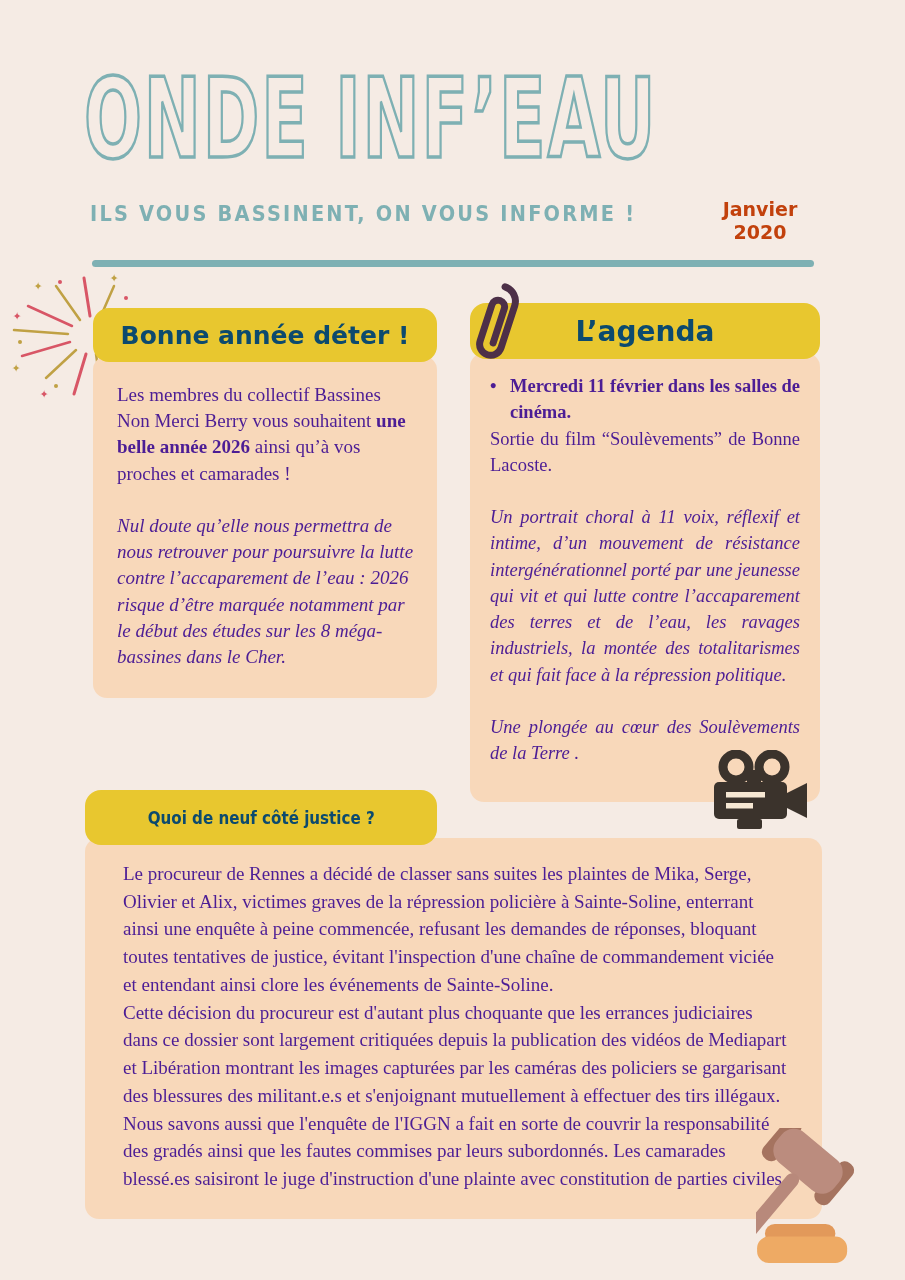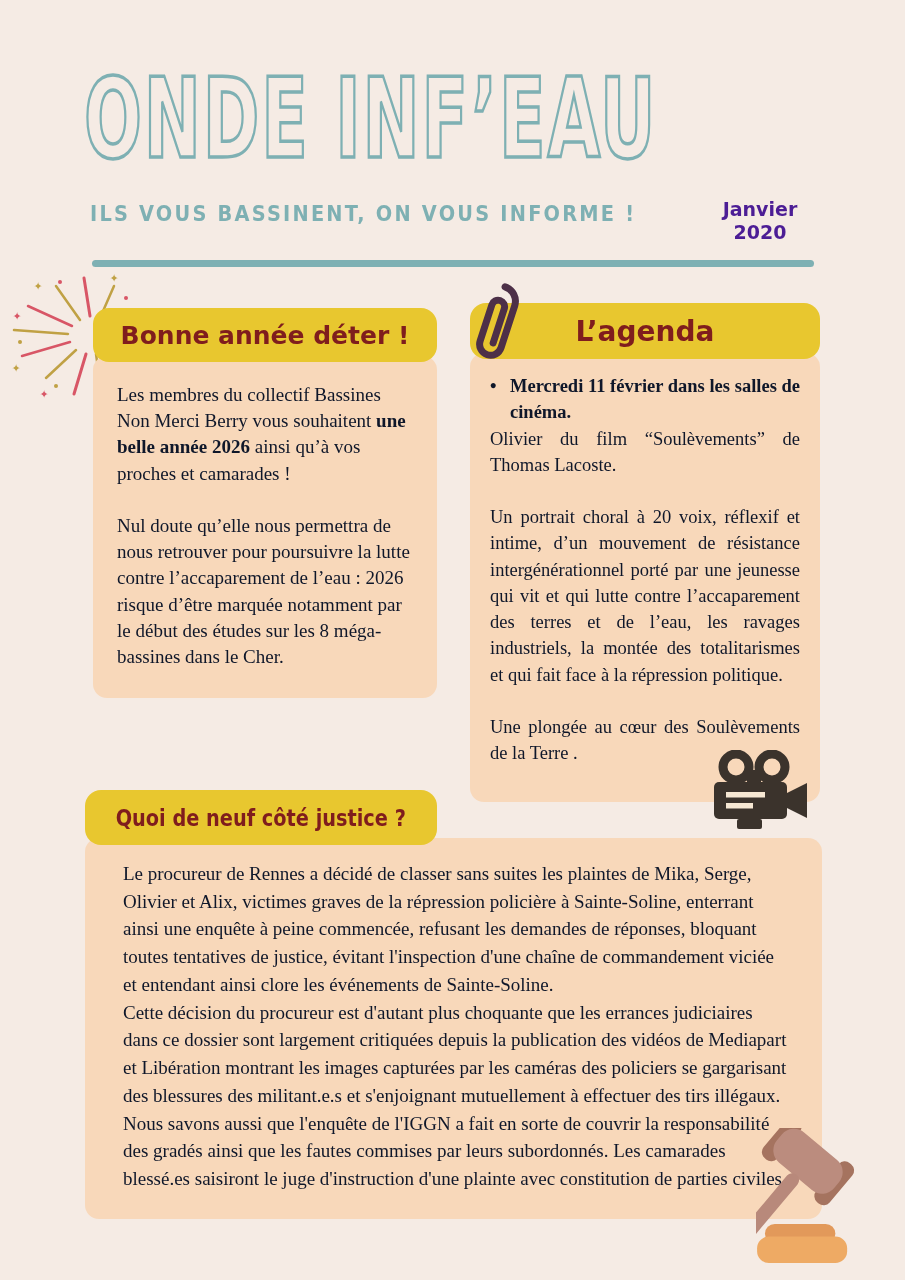--- a/index.html
+++ b/index.html
@@ -25,56 +25,56 @@
     position:absolute;left:90px;top:201px;
     font-family:"DejaVu Sans", sans-serif;
     font-weight:700;font-size:22px;letter-spacing:2.5px;
     color:#7eb0b3;white-space:nowrap;
     transform:scaleX(0.88);transform-origin:left top;
   }
   .issue-date{
     position:absolute;left:712px;top:198px;width:96px;
     font-family:"DejaVu Sans", sans-serif;
     font-weight:700;font-size:19px;line-height:1.2;
-    color:#4c1d95;text-align:center;
+    color:#c2410c;text-align:center;
   }
   .logo{position:absolute;left:698px;top:70px;}
   .divider{
     position:absolute;left:92px;top:260px;width:722px;height:7px;
     background:#7eb0b3;border-radius:4px;
   }
   
   .section{position:absolute;z-index:1;}
   .band{
     position:relative;z-index:2;
     background:#e8c72f;border-radius:16px;
     display:flex;align-items:center;justify-content:center;
     font-family:"DejaVu Sans", sans-serif;font-weight:700;
-    color:#7f1d1d;
+    color:#0c4a6e;
   }
   .panel{
     position:relative;z-index:1;
     background:#f8d8ba;border-radius:14px;
-    color:#0f172a;
+    color:#4c1d95;
   }
   
   .greeting{left:93px;top:308px;width:344px;}
   .greeting .band{height:54px;font-size:25px;}
   .greeting .panel{margin-top:-6px;padding:26px 22px 28px 24px;font-size:19px;line-height:1.38;}
-  .p-gap{margin-top:26px;}
+  .p-gap{margin-top:26px;font-style:italic;}
   
   .agenda{left:470px;top:303px;width:350px;border-radius:29px;}
   .agenda .band{height:56px;font-size:28px;}
   .agenda .panel{margin-top:-6px;padding:20px 20px 36px 20px;font-size:18.5px;line-height:1.42;text-align:justify;}
   .bullet-row{display:flex;font-weight:700;}
   .bullet-glyph{width:20px;flex:none;}
   .bullet-text{flex:1;text-align:justify;}
   
   .justice{left:85px;top:790px;width:737px;}
-  .justice .band{width:352px;height:55px;font-size:23px;}
+  .justice .band{width:352px;height:55px;font-size:18px;}
   .justice .band .band-label{transform:scaleX(0.84);transform-origin:center;white-space:nowrap;}
   .justice .panel{margin-top:-7px;padding:22px 34px 26px 38px;font-size:19px;line-height:1.46;}
   .justice p{margin:0;}
   
   .fireworks{position:absolute;left:8px;top:272px;z-index:0;}
   .paperclip{position:absolute;left:462px;top:276px;z-index:3;transform:rotate(18deg);}
   .camera{position:absolute;left:710px;top:750px;z-index:3;}
   .gavel{position:absolute;left:756px;top:1128px;z-index:3;}
   b{font-weight:700;}
 </style>
@@ -138,22 +138,22 @@
 
   <div class="section agenda">
     <div class="band">
       <span class="band-label">L’agenda</span>
     </div>
     <div class="panel">
       <div class="bullet-row">
         <span class="bullet-glyph">•</span>
         <span class="bullet-text">Mercredi 11 février dans les salles de cinéma.</span>
       </div>
-      <div>Olivier du film “Soulèvements” de Thomas Lacoste.</div>
-      <div class="p-gap">Un portrait choral à 20 voix, réflexif et intime, d’un mouvement de résistance intergénérationnel porté par une jeunesse qui vit et qui lutte contre l’accaparement des terres et de l’eau, les ravages industriels, la montée des totalitarismes et qui fait face à la répression politique.</div>
+      <div>Sortie du film “Soulèvements” de Bonne Lacoste.</div>
+      <div class="p-gap">Un portrait choral à 11 voix, réflexif et intime, d’un mouvement de résistance intergénérationnel porté par une jeunesse qui vit et qui lutte contre l’accaparement des terres et de l’eau, les ravages industriels, la montée des totalitarismes et qui fait face à la répression politique.</div>
       <div class="p-gap">Une plongée au cœur des Soulèvements de la Terre .</div>
     </div>
   </div>
 
   <svg class="camera" width="100" height="82" viewBox="0 0 100 82">
     <circle cx="26" cy="17" r="13" fill="none" stroke="#3b332c" stroke-width="9"></circle>
     <circle cx="62" cy="17" r="13" fill="none" stroke="#3b332c" stroke-width="9"></circle>
     <rect x="37" y="20" width="14" height="14" fill="#3b332c"></rect>
     <rect x="4" y="32" width="73" height="37" rx="5" fill="#3b332c"></rect>
     <rect x="16" y="42" width="39" height="5.5" fill="#f6e7d3"></rect>

